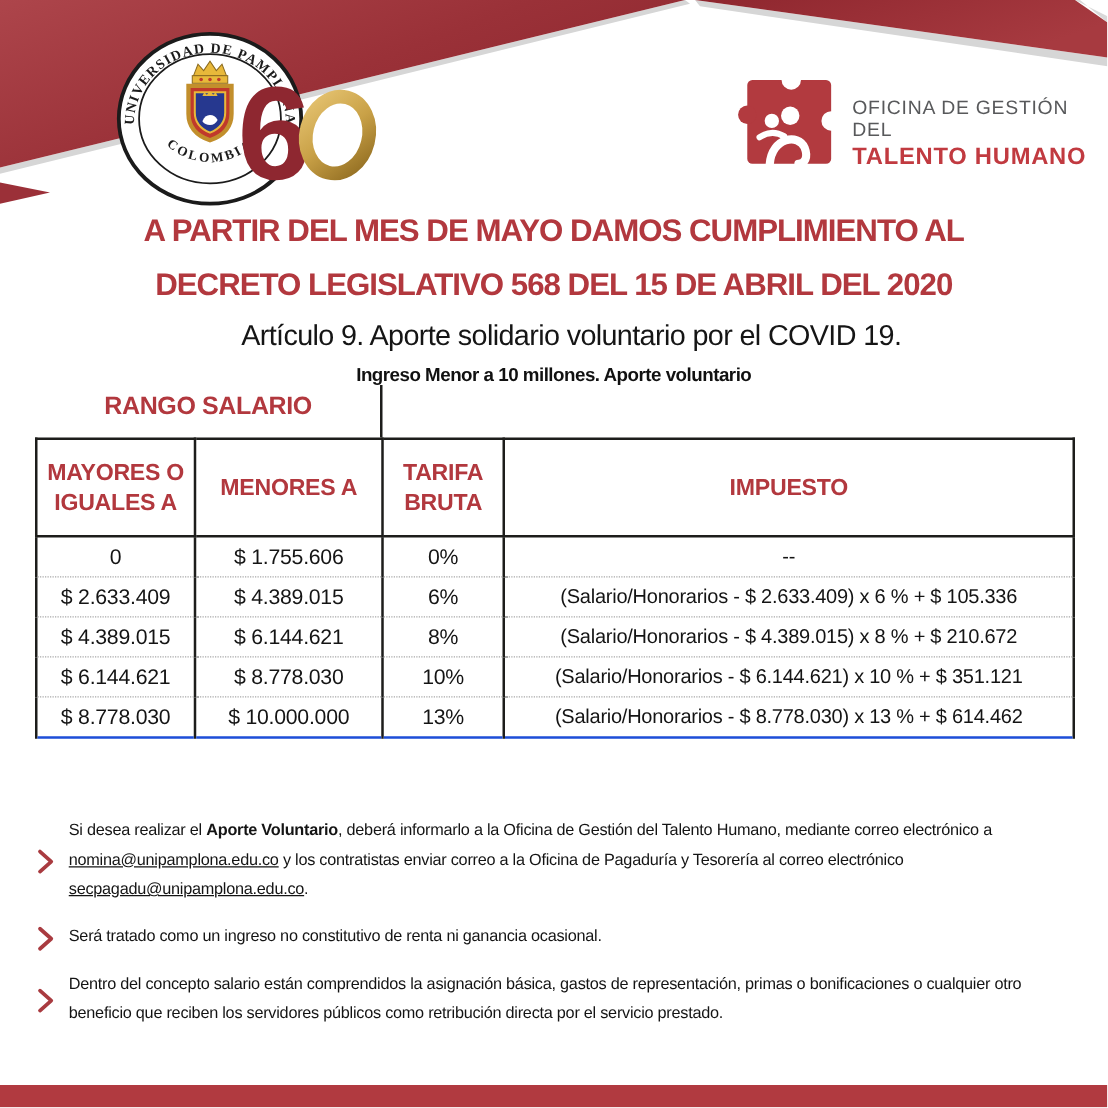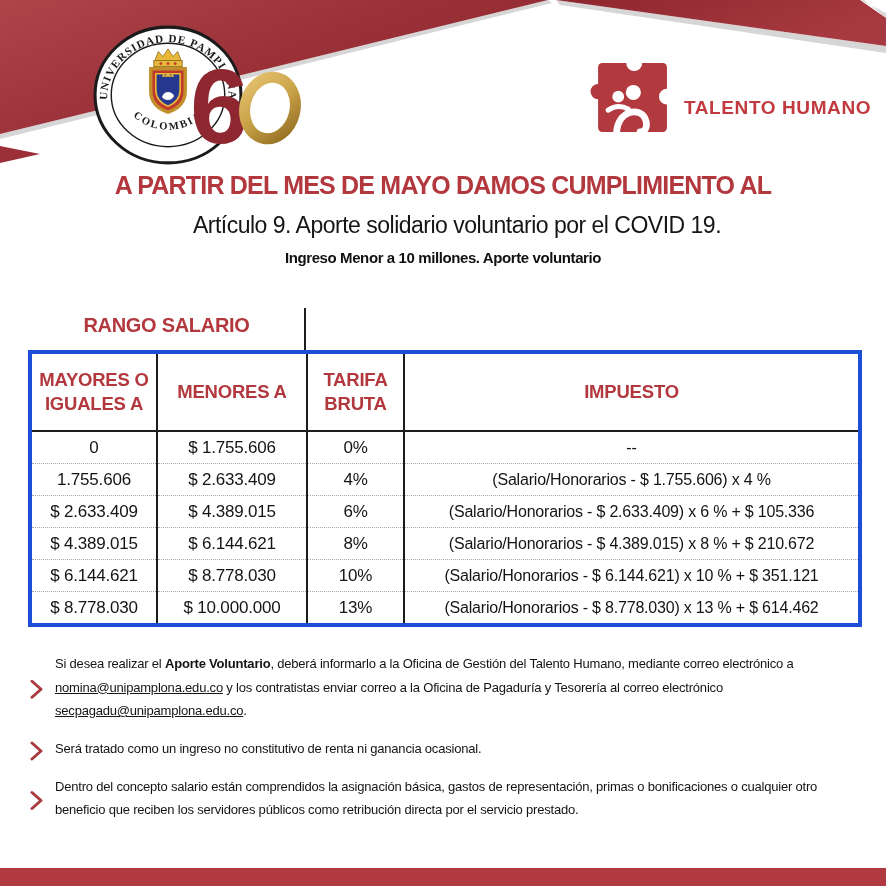--- a/index.html
+++ b/index.html
@@ -24,21 +24,21 @@
   .subtitle{font-size:23px;letter-spacing:-.5px;color:#151515;margin-top:5px;padding-left:28px;}
   .subtitle-bold{font-size:15px;font-weight:bold;letter-spacing:-.4px;color:#111;margin-top:10px;}
   
   .table-wrap{position:absolute;left:28px;top:308px;width:798px;}
   .rango-row{position:relative;height:42px;}
   .rango-label{
     position:absolute;left:0;top:6px;width:277px;text-align:center;
     font-size:20px;font-weight:bold;letter-spacing:-.3px;color:#b2383e;
   }
   .rango-vline{position:absolute;left:276px;top:0;width:2px;height:42px;background:#1d1d1b;}
-  table.salary{border-collapse:collapse;table-layout:fixed;width:830px;border:4px solid #1d4ed8;}
+  table.salary{border-collapse:collapse;table-layout:fixed;width:830px;border:2px solid #1d4ed8;}
   table.salary th{
     border:2px solid #1d1d1b;color:#b2383e;font-size:18.5px;font-weight:bold;
     letter-spacing:-.2px;height:76px;text-align:center;vertical-align:middle;padding:0 6px;line-height:1.32;
   }
   table.salary td{
     border-left:2px solid #1d1d1b;border-right:2px solid #1d1d1b;
     font-size:17px;letter-spacing:-.2px;color:#141414;height:31px;
     text-align:center;vertical-align:middle;padding:0 4px;
   }
   table.salary tbody tr + tr td{border-top:1px dotted #a8a8a8;}
@@ -119,26 +119,28 @@
       <rect x="12" y="6" width="82" height="82" rx="5" fill="#b23a3f"></rect>
       <circle cx="12" cy="40" r="9" fill="#b23a3f"></circle>
       <circle cx="55" cy="6" r="9.5" fill="#ffffff"></circle>
       <circle cx="94" cy="46" r="9.5" fill="#ffffff"></circle>
       <circle cx="36" cy="46" r="7" fill="#ffffff"></circle>
       <circle cx="54" cy="41" r="9" fill="#ffffff"></circle>
       <path d="M 24,62 Q 36,54 48,61" fill="none" stroke="#ffffff" stroke-width="6" stroke-linecap="round"></path>
       <path d="M 34,88 C 36,62 62,58 68,72 C 72,82 68,88 62,88" fill="none" stroke="#ffffff" stroke-width="8" stroke-linecap="round"></path>
     </svg>
     <div class="office-text">
+      <div class="office-l1">OFICINA DE GESTIÓN DEL</div>
       <div class="office-l2">TALENTO HUMANO</div>
     </div>
   </div>
 
   <div class="titles">
     <div class="title-red">A PARTIR DEL MES DE MAYO DAMOS CUMPLIMIENTO AL</div>
+    <div class="title-red">DECRETO LEGISLATIVO 568 DEL 15 DE ABRIL DEL 2020</div>
     <div class="subtitle">Artículo 9. Aporte solidario voluntario por el COVID 19.</div>
     <div class="subtitle-bold">Ingreso Menor a 10 millones. Aporte voluntario</div>
   </div>
 
   <div class="table-wrap">
     <div class="rango-row">
       <div class="rango-label">RANGO SALARIO</div>
       <div class="rango-vline"></div>
     </div>
     <table class="salary">
@@ -157,26 +159,20 @@
         </tr>
       </thead>
       <tbody>
         <tr>
           <td>0</td>
           <td>$ 1.755.606</td>
           <td>0%</td>
           <td class="impuesto">--</td>
         </tr>
         <tr>
-          <td>1.755.606</td>
-          <td>$ 2.633.409</td>
-          <td>4%</td>
-          <td class="impuesto">(Salario/Honorarios - $ 1.755.606) x 4 %</td>
-        </tr>
-        <tr>
           <td>$ 2.633.409</td>
           <td>$ 4.389.015</td>
           <td>6%</td>
           <td class="impuesto">(Salario/Honorarios - $ 2.633.409) x 6 % + $ 105.336</td>
         </tr>
         <tr>
           <td>$ 4.389.015</td>
           <td>$ 6.144.621</td>
           <td>8%</td>
           <td class="impuesto">(Salario/Honorarios - $ 4.389.015) x 8 % + $ 210.672</td>

